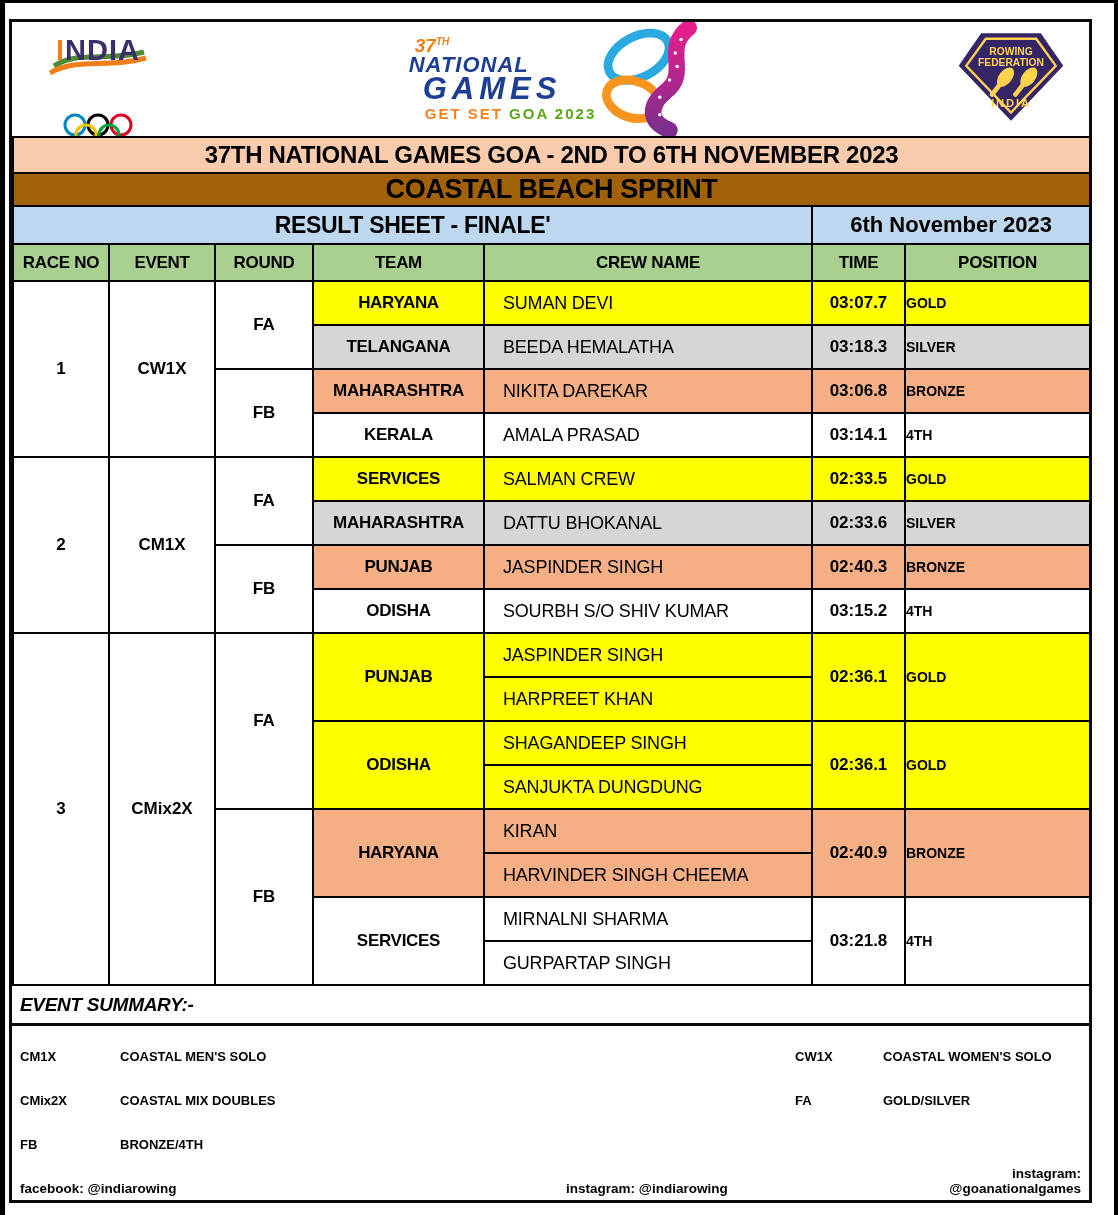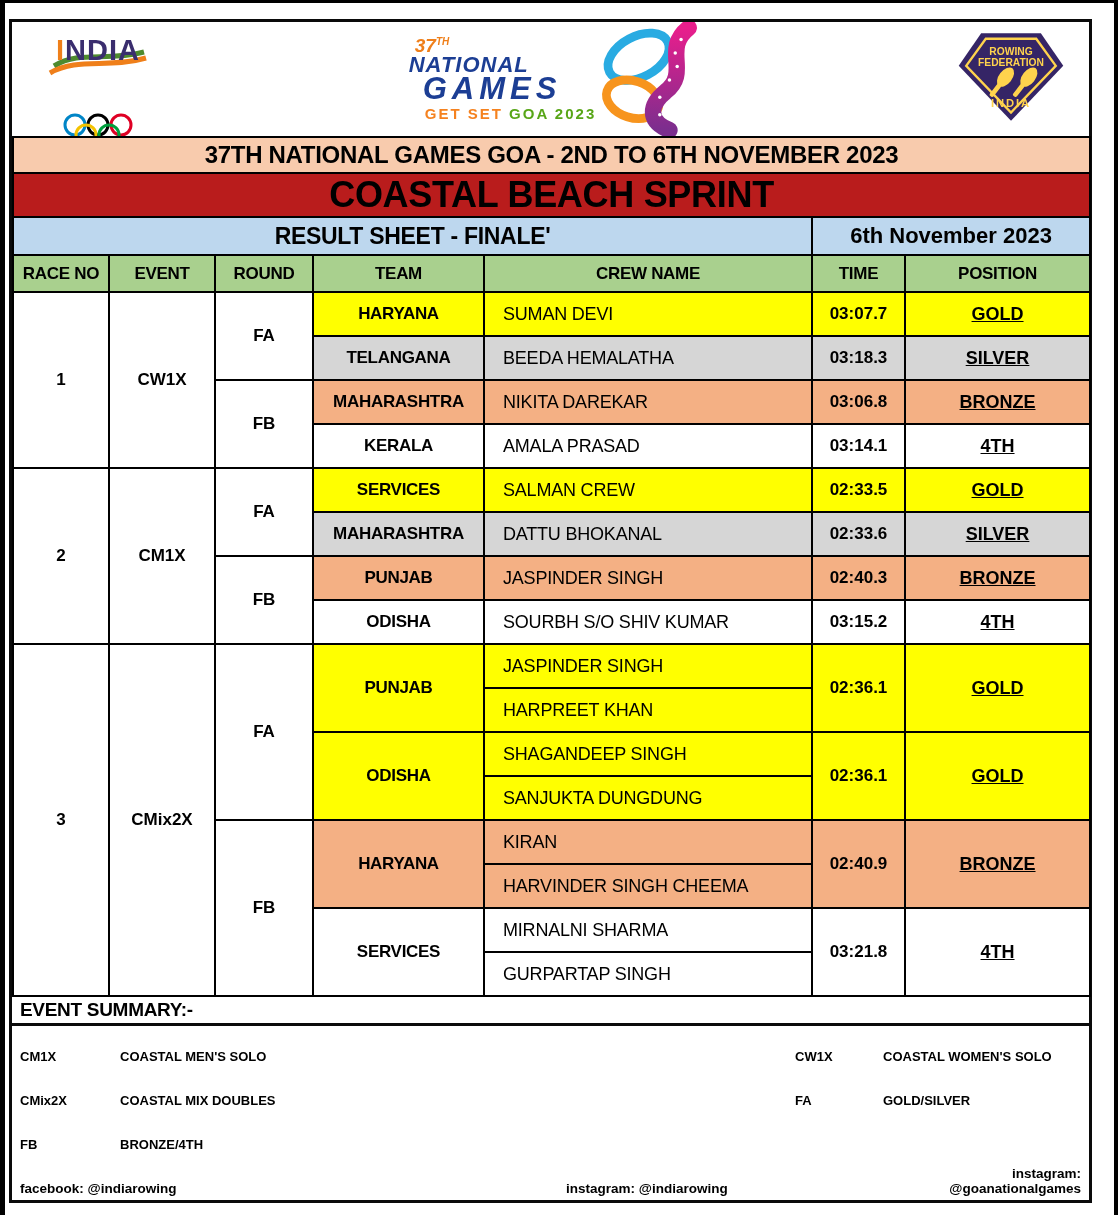--- a/index.html
+++ b/index.html
@@ -29,38 +29,38 @@
   .ng-tagline { display:block; font-style:normal; font-size:15px; letter-spacing:2px; margin:4px 0 0 16px; }
   .ng-tagline .t1 { color:#f5821f; }
   .ng-tagline .t2 { color:#58a618; }
   .rfi { width:112px; height:96px; flex:0 0 auto; margin-right:8px; }
 
   
   table.results { width:100%; border-collapse:collapse; table-layout:fixed; }
   .results td, .results th { border:2px solid #000; overflow:hidden; }
   .bar { text-align:center; font-weight:bold; letter-spacing:-0.3px; }
   .bar-orange { background:#F8CBAD; font-size:24px; height:36px; }
-  .bar-yellow { background:#b91c1c; font-size:36px; height:30px; }
+  .bar-yellow { background:#a16207; font-size:27px; height:30px; }
   .bar-blue   { background:#BDD7EE; font-size:23px; height:38px; }
   .bar-date   { background:#BDD7EE; font-size:22px; height:38px; text-align:center; font-weight:bold; }
   .results th { background:#A9D08E; font-size:17px; height:37px; font-weight:bold; letter-spacing:-0.3px; }
   tr.race { height:44px; }
   td.rc { background:#fff; text-align:center; font-weight:bold; font-size:17px; }
   td.team { text-align:center; font-weight:bold; font-size:17px; letter-spacing:-0.3px; }
   td.crew { text-align:left; font-size:18px; font-weight:400; padding-left:18px; letter-spacing:-0.2px;margin-left:44px; }
   td.time { text-align:center; font-weight:bold; font-size:17px; }
-  td.pos  { text-align:center; font-weight:bold; font-size:18px;text-decoration:underline; }
+  td.pos  { text-align:left; font-weight:bold; font-size:14px; }
   tr.gold   .c { background:#FFFF00; }
   tr.silver .c { background:#D6D6D6; }
   tr.bronze .c { background:#F4B084; }
   tr.plain  .c { background:#FFFFFF; }
 
   
   .summary-title { height:42px; border-bottom:3px solid #0a0a0a; display:flex; align-items:center;
-                   padding-left:8px; font-weight:bold; font-size:19px; letter-spacing:-0.3px; }
+                   padding-left:8px; font-weight:bold; font-size:19px; letter-spacing:-0.3px;font-style:italic; }
   .summary-body { flex:1; display:flex; flex-direction:column; padding:8px 8px 3px 8px; }
   .summary-row { height:44px; display:flex; align-items:center; font-weight:bold; font-size:13px; }
   .sum-left-code { width:100px; }
   .sum-left-desc { flex:1; }
   .sum-right-code { width:88px; }
   .sum-right-desc { width:198px; }
   .footer-row { margin-top:auto; display:flex; align-items:flex-end; font-weight:bold; font-size:13.5px; padding-bottom:1px; }
   .footer-left { width:546px; }
   .footer-center { width:314px; }
   .footer-right { flex:1; text-align:right; }

